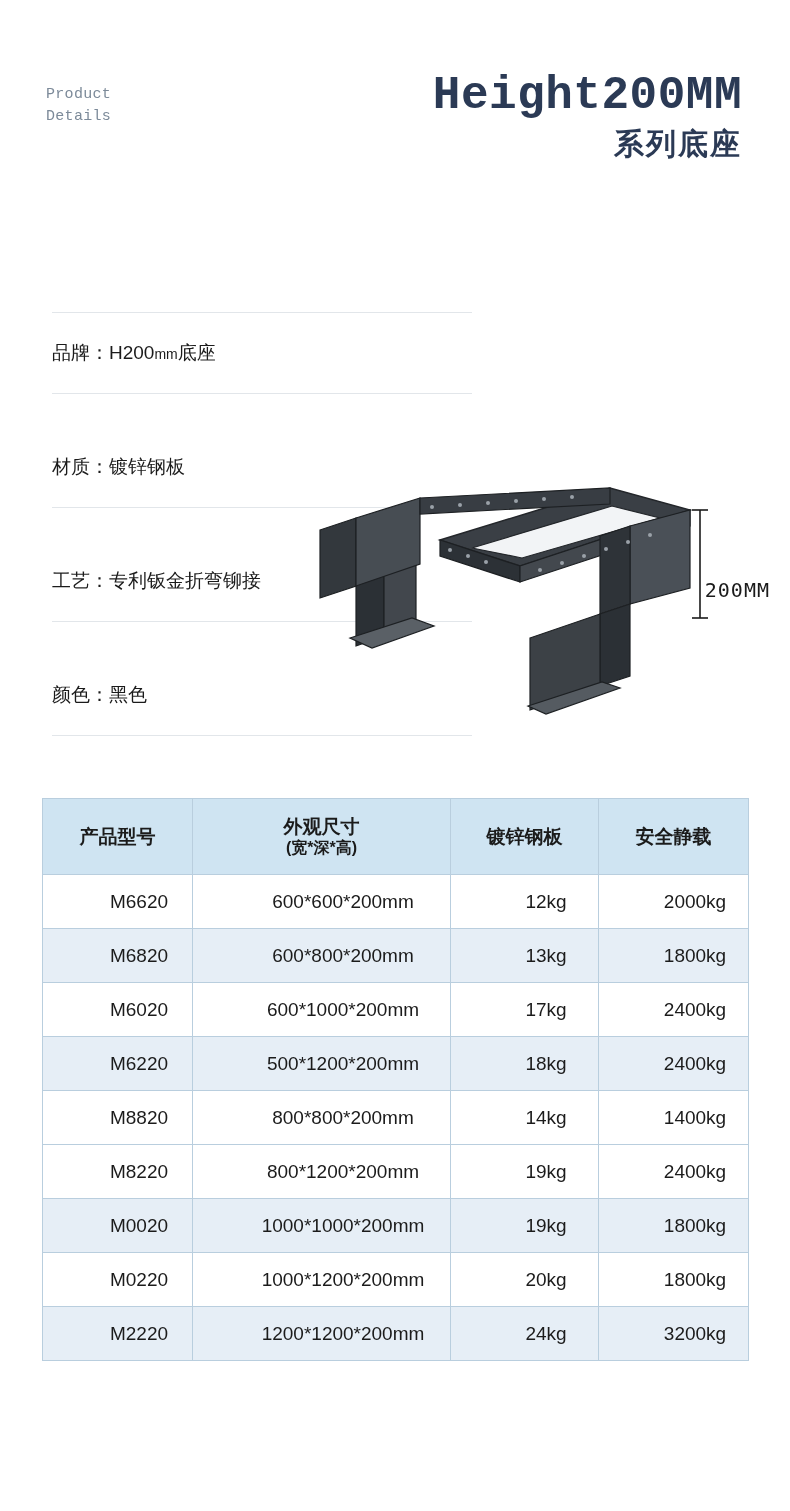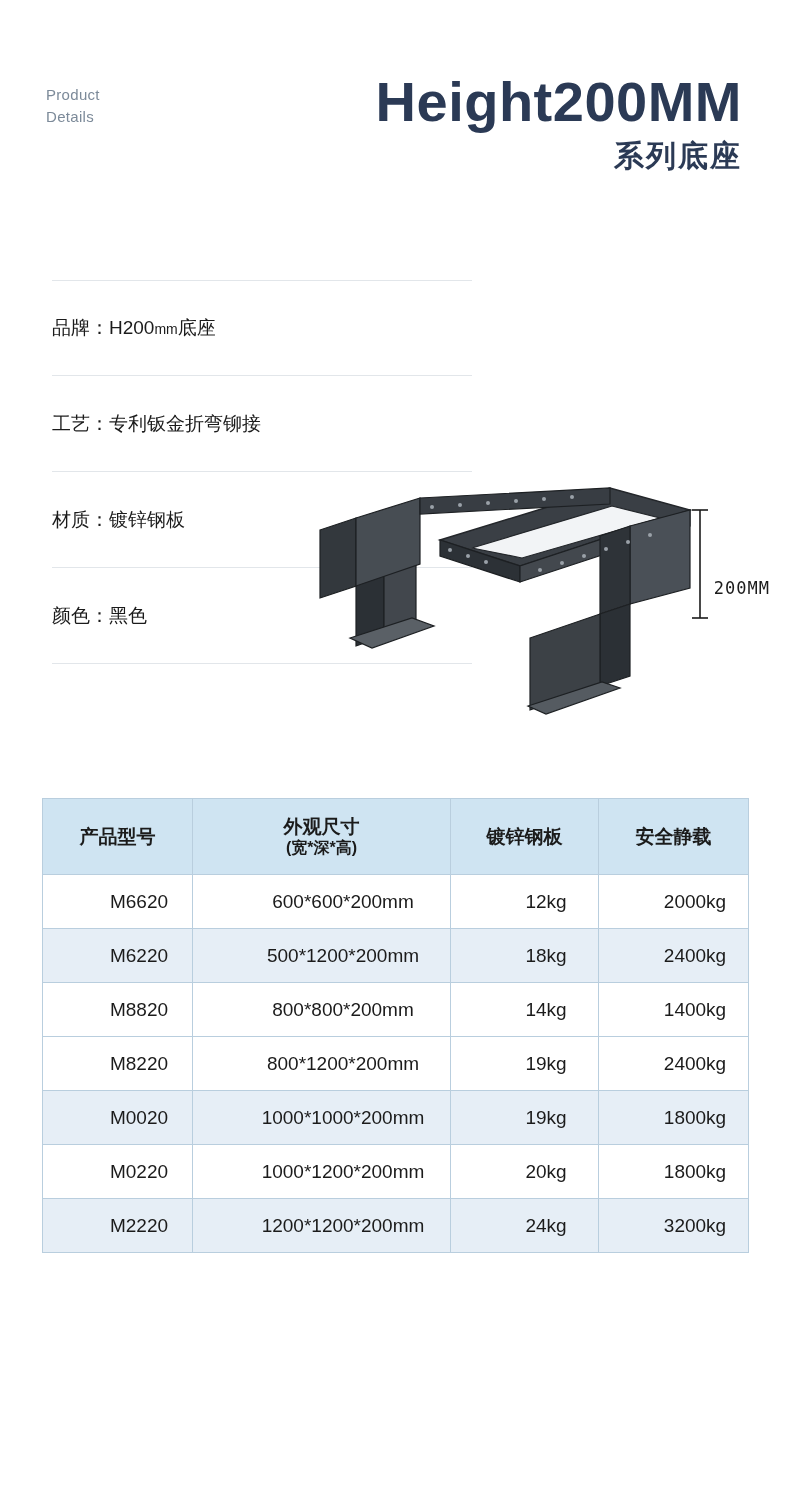--- a/index.html
+++ b/index.html
@@ -15,38 +15,39 @@
     font-family: "Liberation Sans", sans-serif;
     color: #1b1b1b;
     overflow: hidden;
   }
 
   
   .header {
     position: relative;
     height: 250px;
     padding: 12px;
+    font-family: Liberation Mono, monospace;
   }
   .header-eyebrow {
     position: absolute;
     left: 46px;
     top: 84px;
     font-size: 15px;
     line-height: 1.45;
     color: #7c8a99;
     letter-spacing: 0.3px;
   }
   .header-title-wrap {
     position: absolute;
     right: 48px;
     top: 72px;
     text-align: right;
   }
   .header-title {
-    font-size: 56px;
+    font-size: 46px;
     font-weight: bold;
     color: #2b3a55;
     letter-spacing: 0.5px;
     line-height: 1.08;
     white-space: nowrap;
   }
   .header-subtitle {
     font-size: 30px;
     font-weight: bold;
     color: #2b3a55;
@@ -56,47 +57,48 @@
   }
 
   
   .specs {
     position: absolute;
     left: 52px;
     top: 280px;
     width: 420px;
   }
   .spec-row {
-    height: 96px;
+    height: 82px;
     display: flex;
     align-items: center;
     border-bottom: 1px solid #e2e6ea;
     font-size: 19px;
     color: #1b1b1b;
+    margin-top: 32px;
   }
   .spec-row:first-child {
     border-top: 1px solid #e2e6ea;
   }
   .spec-text .unit {
     font-size: 14px;
   }
 
   
   .product-figure {
     position: absolute;
     left: 300px;
     top: 470px;
     width: 470px;
     height: 270px;
   }
   .dim-label {
     position: absolute;
     right: 0px;
     top: 108px;
-    font-size: 17px;
+    font-size: 20px;
     letter-spacing: 1px;
     color: #1b1b1b;
     font-family: "DejaVu Sans Mono", monospace;
     margin-left: 47px;
   }
 
   
   .table-wrap {
     position: absolute;
     left: 42px;
@@ -150,24 +152,24 @@
     <div class="header-title">Height200MM</div>
     <div class="header-subtitle">系列底座</div>
   </div>
 </div>
 
 <div class="specs">
   <div class="spec-row">
     <span class="spec-text"><span>品牌：</span><span>H200</span><span class="unit">mm</span><span>底座</span></span>
   </div>
   <div class="spec-row">
+    <span class="spec-text"><span>材质：</span><span>镀锌钢板</span></span>
+  </div>
+  <div class="spec-row">
     <span class="spec-text"><span>工艺：</span><span>专利钣金折弯铆接</span></span>
-  </div>
-  <div class="spec-row">
-    <span class="spec-text"><span>材质：</span><span>镀锌钢板</span></span>
   </div>
   <div class="spec-row">
     <span class="spec-text"><span>颜色：</span><span>黑色</span></span>
   </div>
 </div>
 
 <div class="product-figure">
   <svg width="470" height="270" viewBox="0 0 470 270">
 
     <polygon points="140,70 310,18 390,40 220,96" fill="#3a3f45" stroke="#23262a" stroke-width="1.5"></polygon>
@@ -237,20 +239,32 @@
       </tr>
     </thead>
     <tbody>
       <tr>
         <td>M6620</td>
         <td>600*600*200mm</td>
         <td>12kg</td>
         <td>2000kg</td>
       </tr>
       <tr class="alt">
+        <td>M6820</td>
+        <td>600*800*200mm</td>
+        <td>13kg</td>
+        <td>1800kg</td>
+      </tr>
+      <tr>
+        <td>M6020</td>
+        <td>600*1000*200mm</td>
+        <td>17kg</td>
+        <td>2400kg</td>
+      </tr>
+      <tr class="alt">
         <td>M6220</td>
         <td>500*1200*200mm</td>
         <td>18kg</td>
         <td>2400kg</td>
       </tr>
       <tr>
         <td>M8820</td>
         <td>800*800*200mm</td>
         <td>14kg</td>
         <td>1400kg</td>

